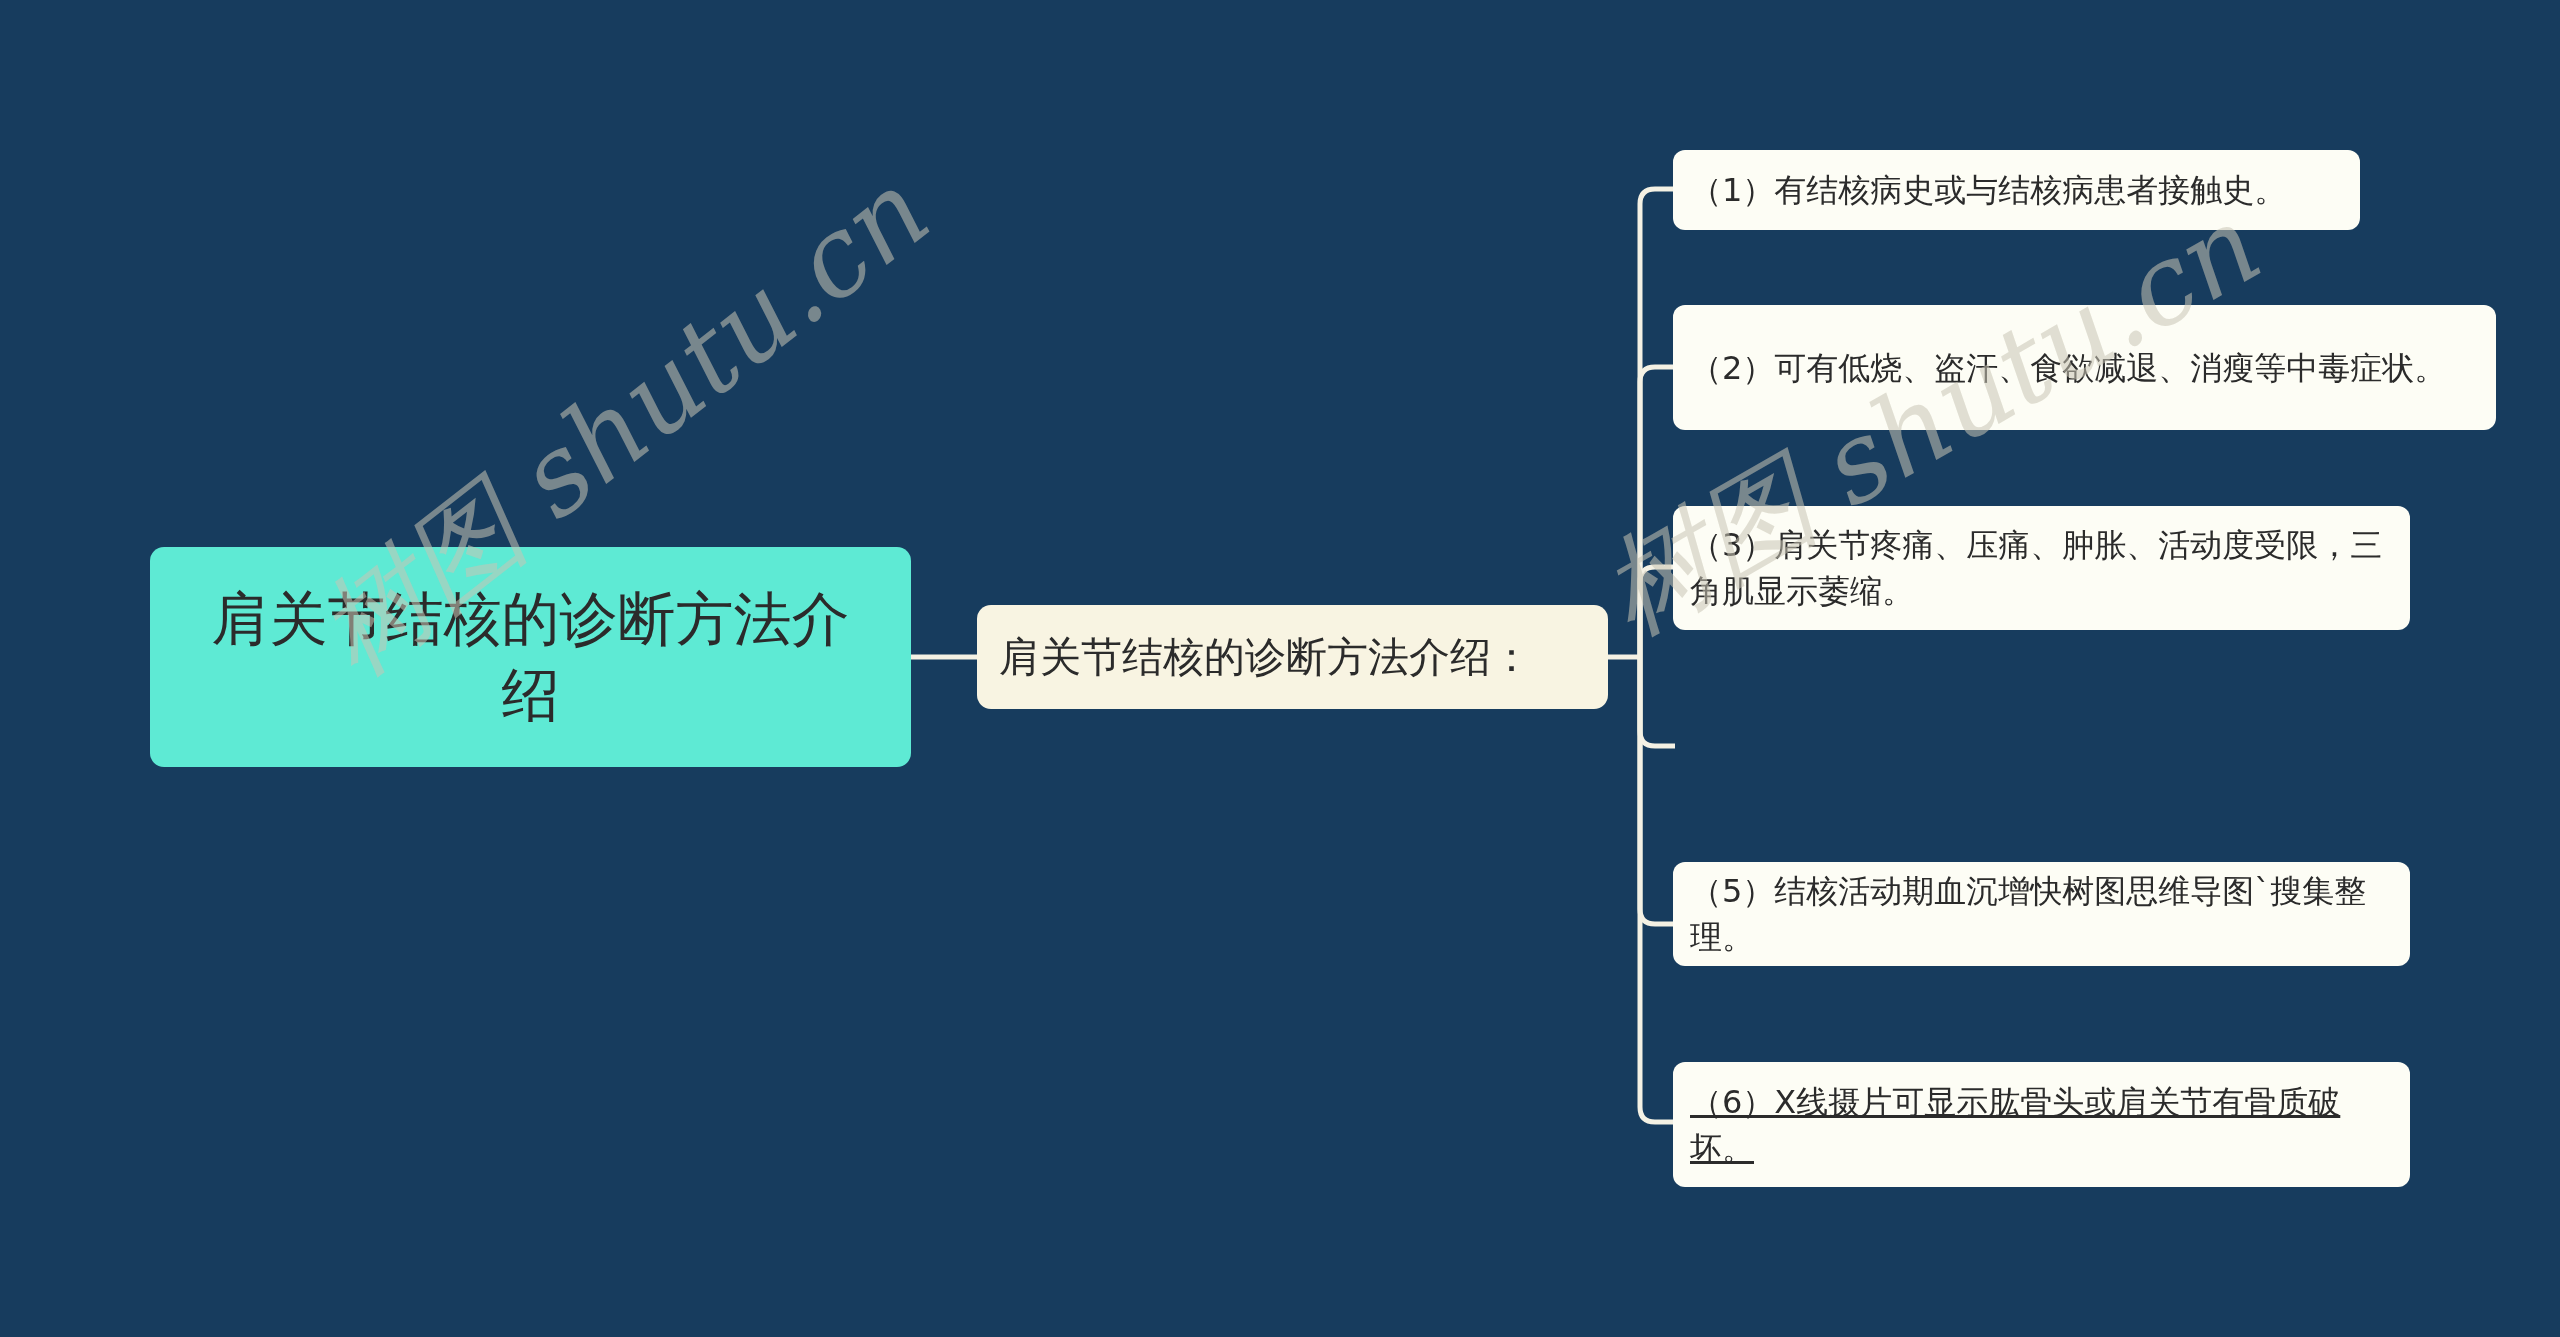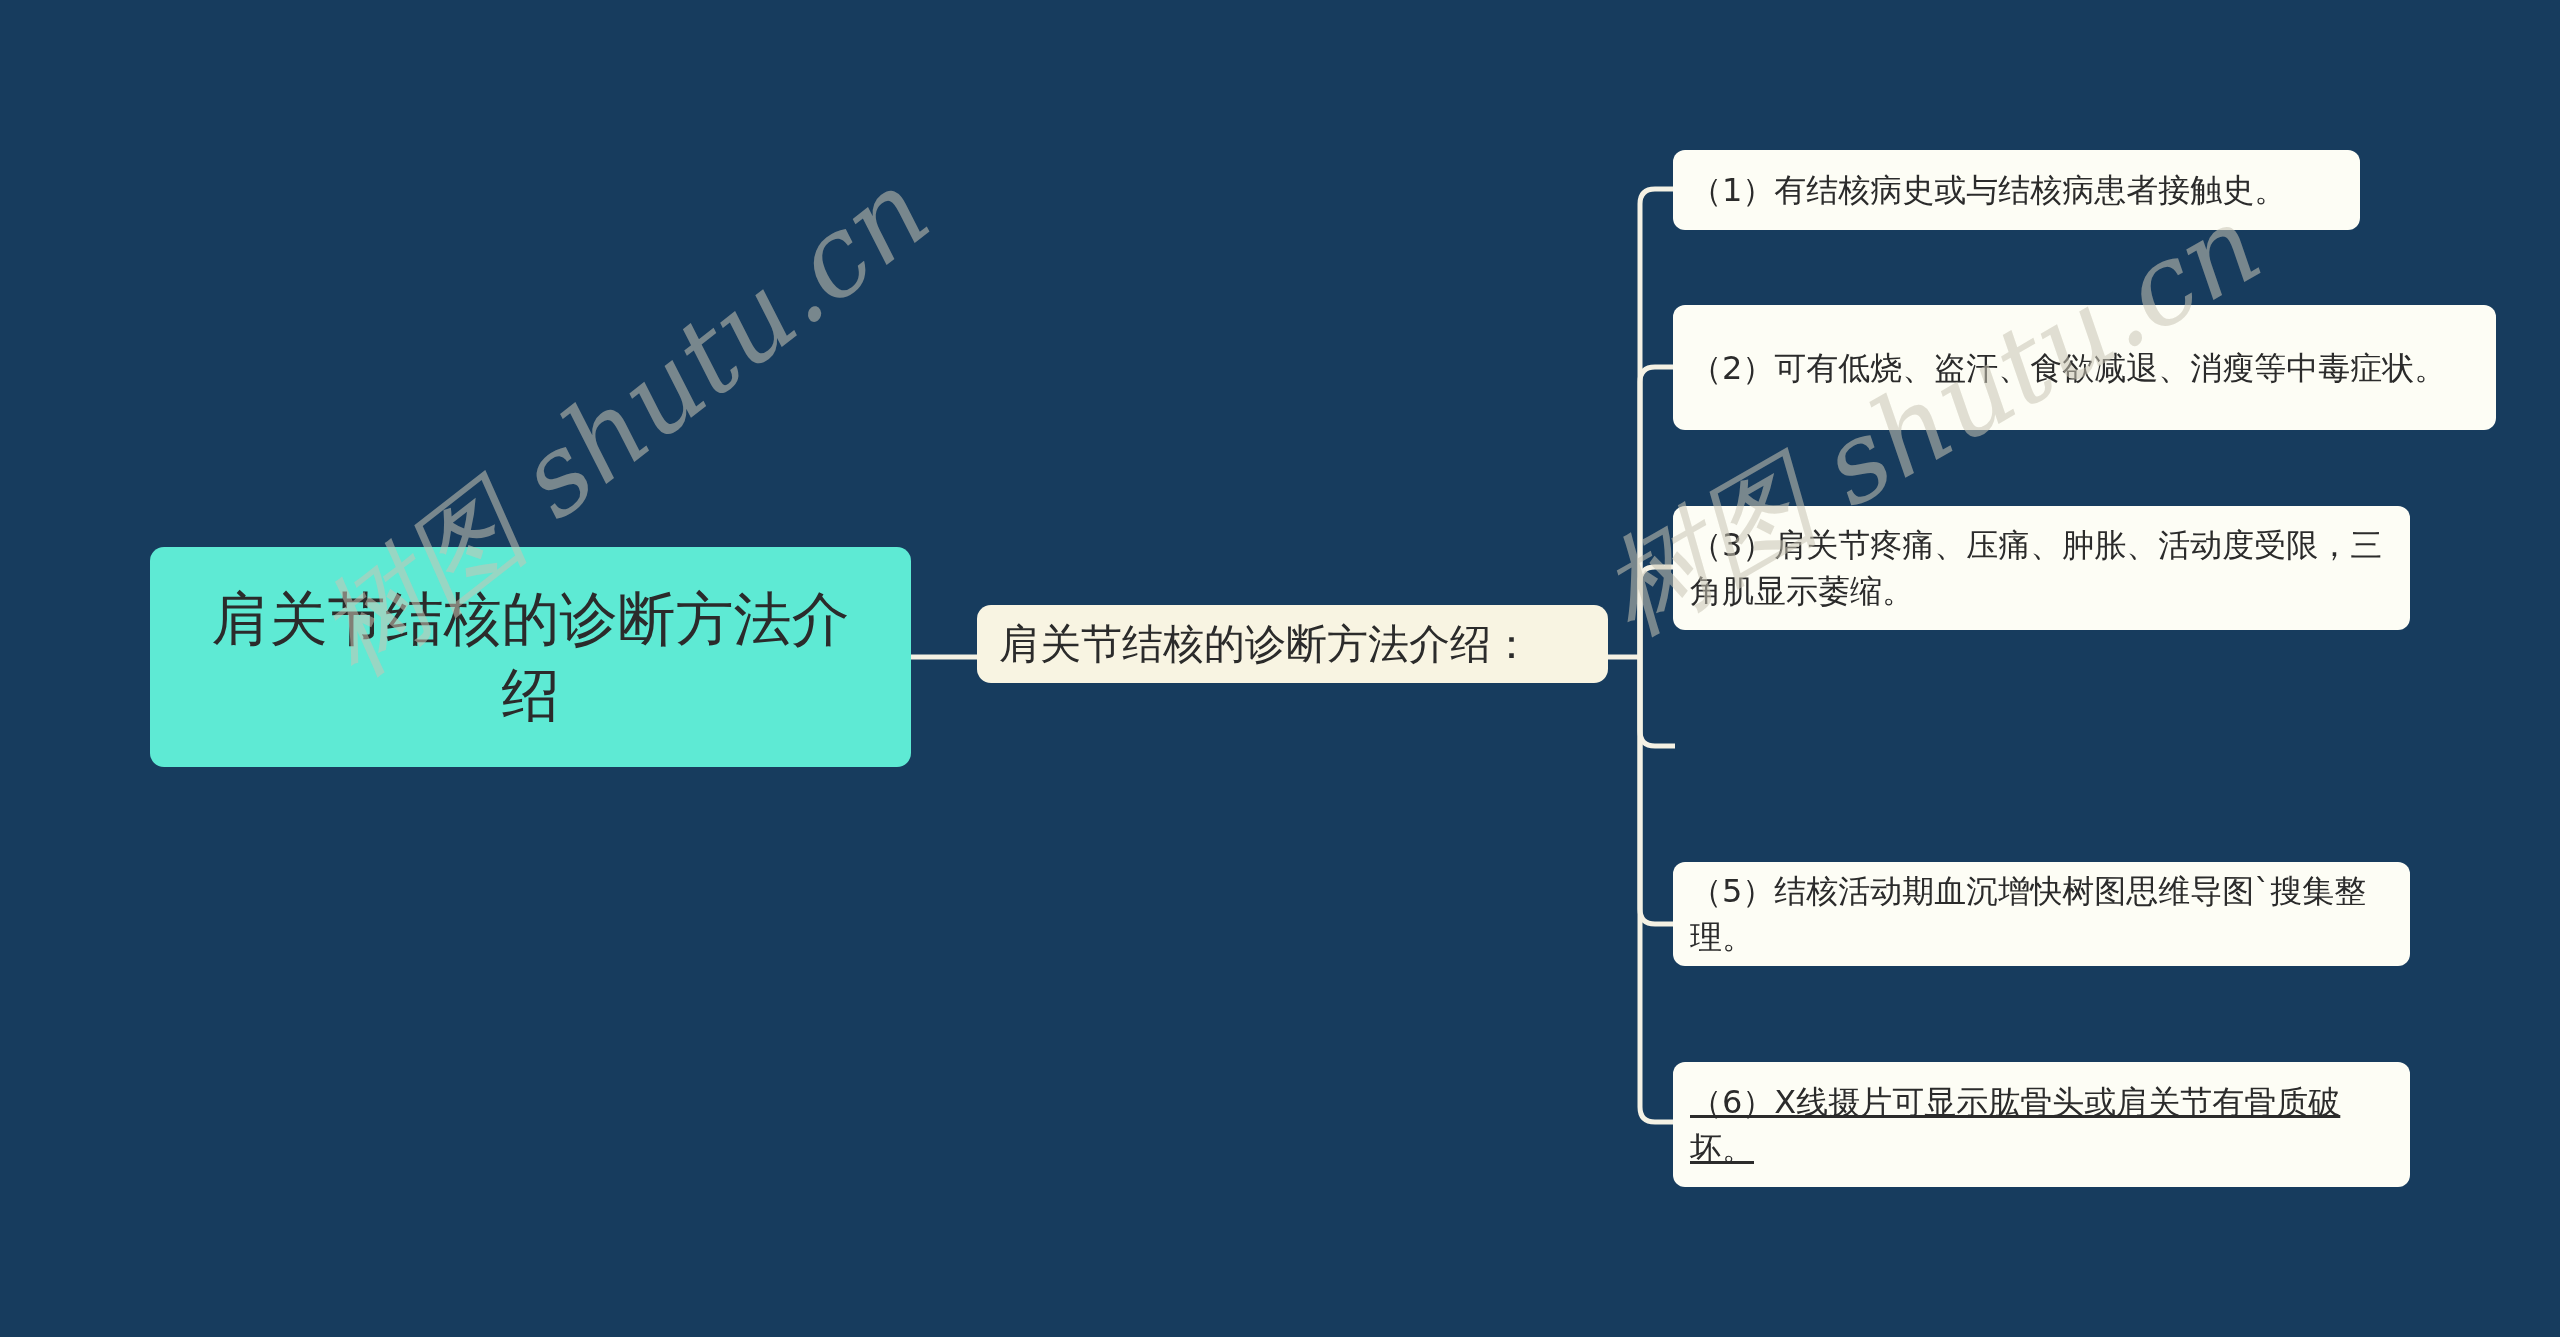--- a/index.html
+++ b/index.html
@@ -40,21 +40,21 @@
       font-size: 58px;
       line-height: 76px;
       padding: 0 36px;
     }
     .node.root span {
       display: block;
       width: 680px;
     }
     .node.sub {
       left: 977px; top: 605px;
-      width: 631px; height: 78px;
+      width: 631px; height: 104px;
       background: #F8F4E2;
       font-size: 41px;
       padding-left: 22px;
       white-space: nowrap;
     }
     .node.leaf {
       left: 1673px;
       background: #FDFDF5;
       font-size: 32px;
       line-height: 46px;

